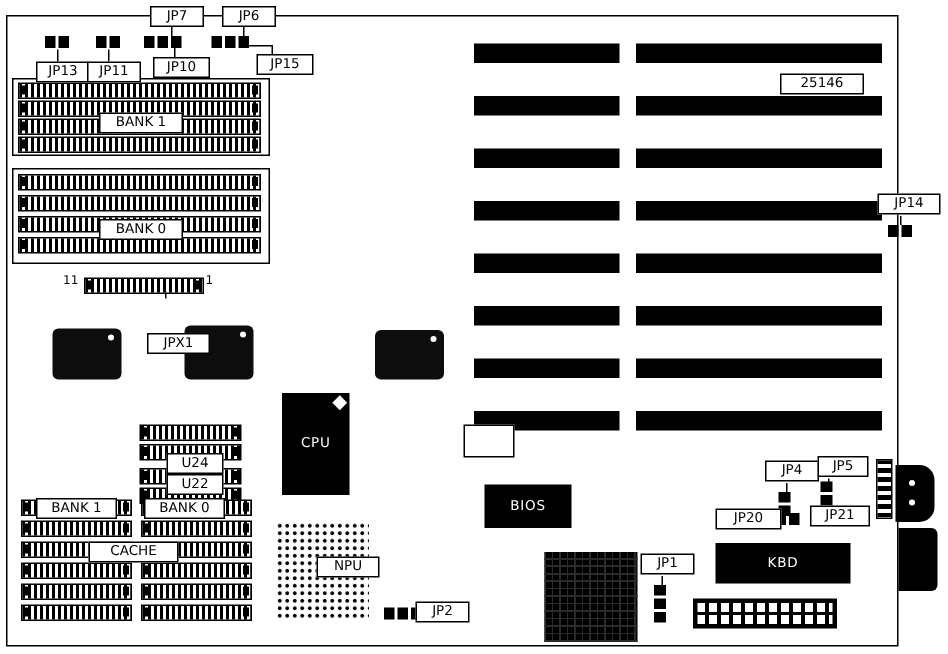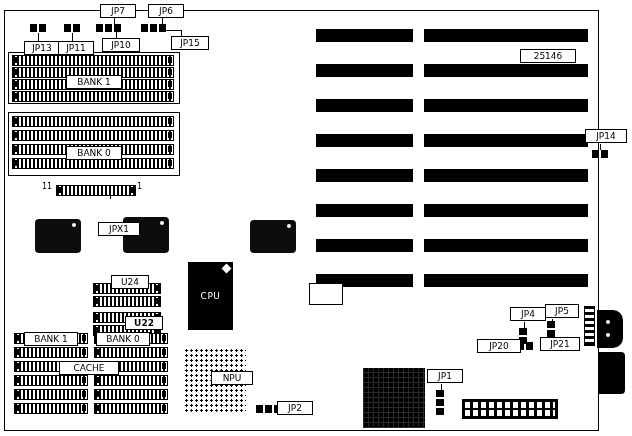--- a/index.html
+++ b/index.html
@@ -135,24 +135,24 @@
 
   <div class="crystal" style="left:309px;top:283px;width:32px;height:20px;"></div>
 
   <div class="blackchip" style="left:188px;top:262px;width:45px;height:68px;text-align:center;">
     <span class="diamond"></span>
     <span>CPU</span>
   </div>
 
   <div class="simm" style="left:93px;top:283px;width:66px;"></div>
   <div class="simm" style="left:93px;top:296px;width:66px;"></div>
-  <div class="lbox" style="left:111px;top:275px;width:32px;">U24</div>
+  <div class="lbox" style="left:111px;top:302px;width:32px;">U24</div>
   <div class="simm" style="left:93px;top:312px;width:66px;"></div>
   <div class="simm" style="left:93px;top:325px;width:66px;"></div>
-  <div class="lbox" style="left:125px;top:316px;width:32px;font-weight:bold;">U22</div>
+  <div class="lbox" style="left:111px;top:316px;width:32px;">U22</div>
 
   <div class="simm" style="left:14px;top:333px;width:72px;"></div>
   <div class="simm" style="left:14px;top:347px;width:72px;"></div>
   <div class="simm" style="left:14px;top:361px;width:72px;"></div>
   <div class="simm" style="left:14px;top:375px;width:72px;"></div>
   <div class="simm" style="left:14px;top:389px;width:72px;"></div>
   <div class="simm" style="left:14px;top:403px;width:72px;"></div>
   <div class="simm" style="left:94px;top:333px;width:72px;"></div>
   <div class="simm" style="left:94px;top:347px;width:72px;"></div>
   <div class="simm" style="left:94px;top:361px;width:72px;"></div>
@@ -166,20 +166,23 @@
   <div class="pga" style="left:184px;top:348px;width:62px;height:64px;"></div>
   <div class="lbox" style="left:211px;top:371px;width:36px;">NPU</div>
 
   <div class="jblk" style="left:256px;top:405px;">
       <i></i>
       <i></i>
       <i></i>
     </div>
   <div class="lbox" style="left:277px;top:401px;width:30px;">JP2</div>
 
+  <div class="blackchip" style="left:323px;top:323px;width:58px;height:29px;">
+    <span>BIOS</span>
+  </div>
 
   <div class="pga-dark" style="left:363px;top:368px;width:62px;height:60px;"></div>
 
   <div class="lbox" style="left:427px;top:369px;width:30px;">JP1</div>
   <div class="line" style="left:441px;top:384px;width:1px;height:6px;"></div>
   <div class="jblk v" style="left:436px;top:390px;">
       <i></i>
       <i></i>
       <i></i>
     </div>
@@ -197,20 +200,23 @@
       <i></i>
     </div>
 
   <div class="lbox" style="left:477px;top:339px;width:38px;">JP20</div>
   <div class="jblk" style="left:517px;top:342px;">
       <i></i>
       <i></i>
     </div>
   <div class="lbox" style="left:540px;top:337px;width:34px;">JP21</div>
 
+  <div class="blackchip" style="left:477px;top:362px;width:90px;height:27px;">
+    <span>KBD</span>
+  </div>
 
   <div class="pwr" style="left:462px;top:399px;width:96px;height:20px;">
       <i></i>
       <i></i>
     </div>
 
   <div class="edge-header" style="left:584px;top:306px;width:9px;height:38px;"></div>
   <div class="din" style="left:597px;top:310px;width:26px;height:38px;">
     <i style="left:9px;top:10px;"></i>
       <i style="left:9px;top:23px;"></i>

